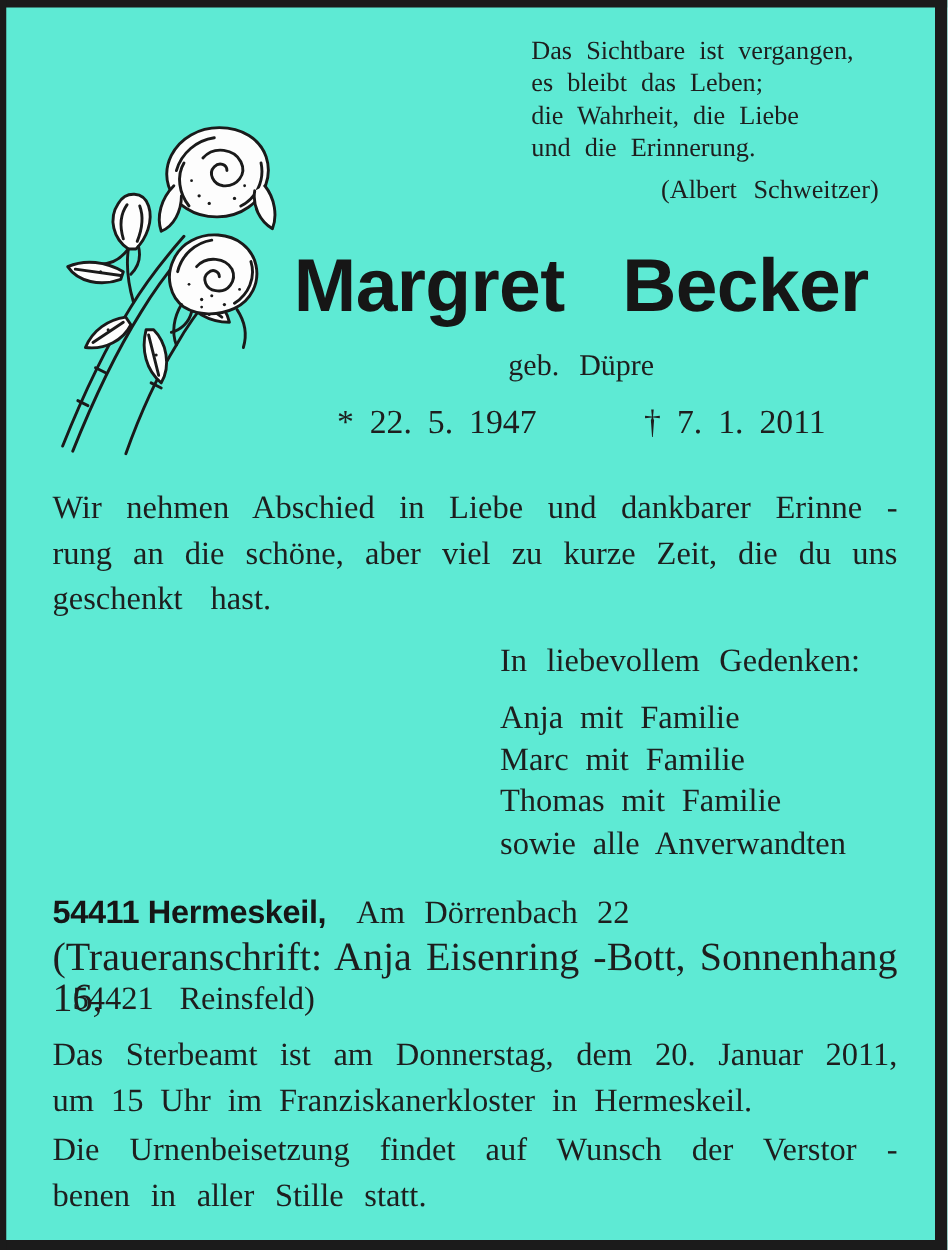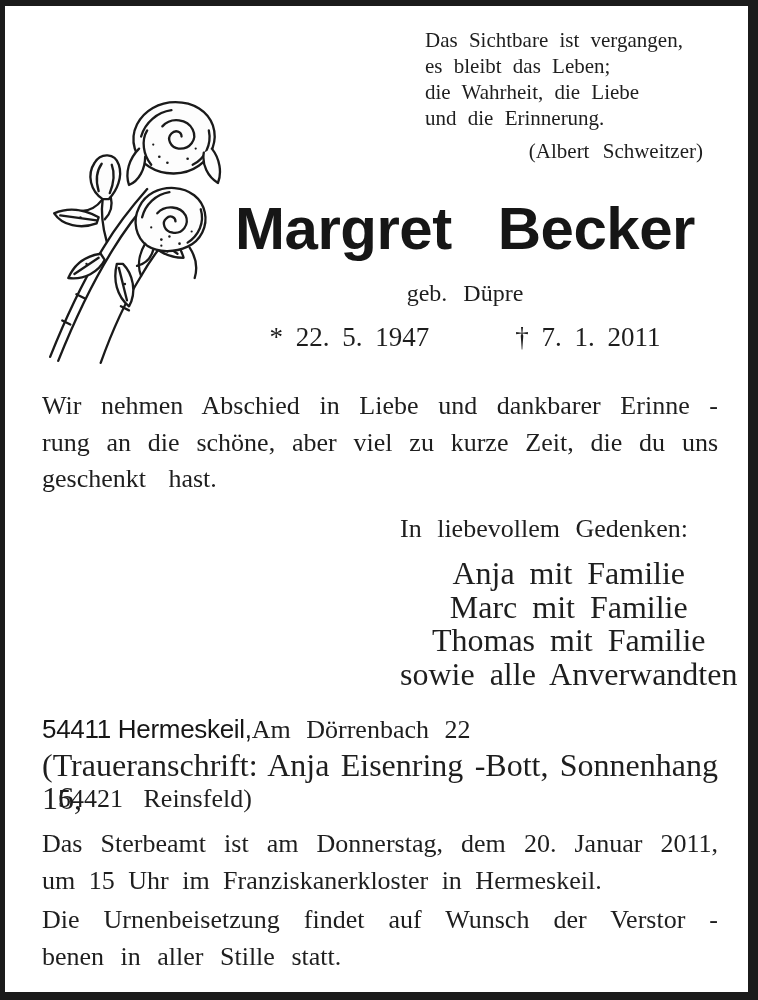--- a/index.html
+++ b/index.html
@@ -1,19 +1,19 @@
 <!DOCTYPE html>
 <html><head>
 <meta charset="utf-8">
 <style>
   html,body{margin:0;padding:0;background:#e8e8e8;}
   .sheet{
     position:relative;
     width:758px;height:1000px;
-    background:#ffffff;
+    background:#5eead4;
     overflow:hidden;
     font-family:"Liberation Serif","DejaVu Serif",serif;
     color:#1e1e1e;
   }
   
   .bar{position:absolute;background:#1b1b1b;}
   .bar-top{left:0;top:0;width:758px;height:6px;}
   .bar-bottom{left:0;top:992px;width:758px;height:8px;}
   .bar-left{left:0;top:0;width:5px;height:1000px;}
   .bar-right{left:748px;top:0;width:10px;height:1000px;}
@@ -33,27 +33,27 @@
   }
   .maiden{left:225px;top:276px;width:480px;text-align:center;font-size:24px;line-height:34px;word-spacing:10px;}
   .dates{left:225px;top:320px;width:480px;display:flex;justify-content:center;gap:86px;font-size:27px;line-height:34px;word-spacing:6px;}
 
   .bodytext{font-size:26px;line-height:36.5px;}
   .stretch{text-align:justify;text-align-last:justify;}
   .farewell{left:42px;top:388px;width:676px;}
   .farewell-last{word-spacing:16px;}
 
   .gedenken-heading{left:400px;top:512px;font-size:26px;line-height:33px;word-spacing:9px;}
-  .mourners{left:400px;top:557px;font-size:32px;line-height:33.5px;word-spacing:7px;text-align:center;}
+  .mourners{left:400px;top:557px;font-size:26px;line-height:33.5px;word-spacing:7px;}
 
   .address{left:42px;top:712px;font-size:26px;line-height:34px;}
   .address-city{
     font-family:"Liberation Sans","DejaVu Sans",sans-serif;
-    font-weight:normal;font-size:26px;color:#161616;letter-spacing:-0.3px;
-    margin-right:0;
+    font-weight:bold;font-size:26px;color:#161616;letter-spacing:-0.3px;
+    margin-right:24px;
   }
   .address-street{word-spacing:9px;}
   .trauer-line1{left:42px;top:749px;width:676px;font-size:32px;line-height:33px;}
   .trauer-line2{left:58px;top:782px;font-size:26px;line-height:33px;word-spacing:14px;}
 
   .service{left:42px;top:826px;width:676px;}
   .service-last{word-spacing:7px;}
   .burial{left:42px;top:902px;width:676px;}
   .burial-last{word-spacing:10px;}
 </style>

